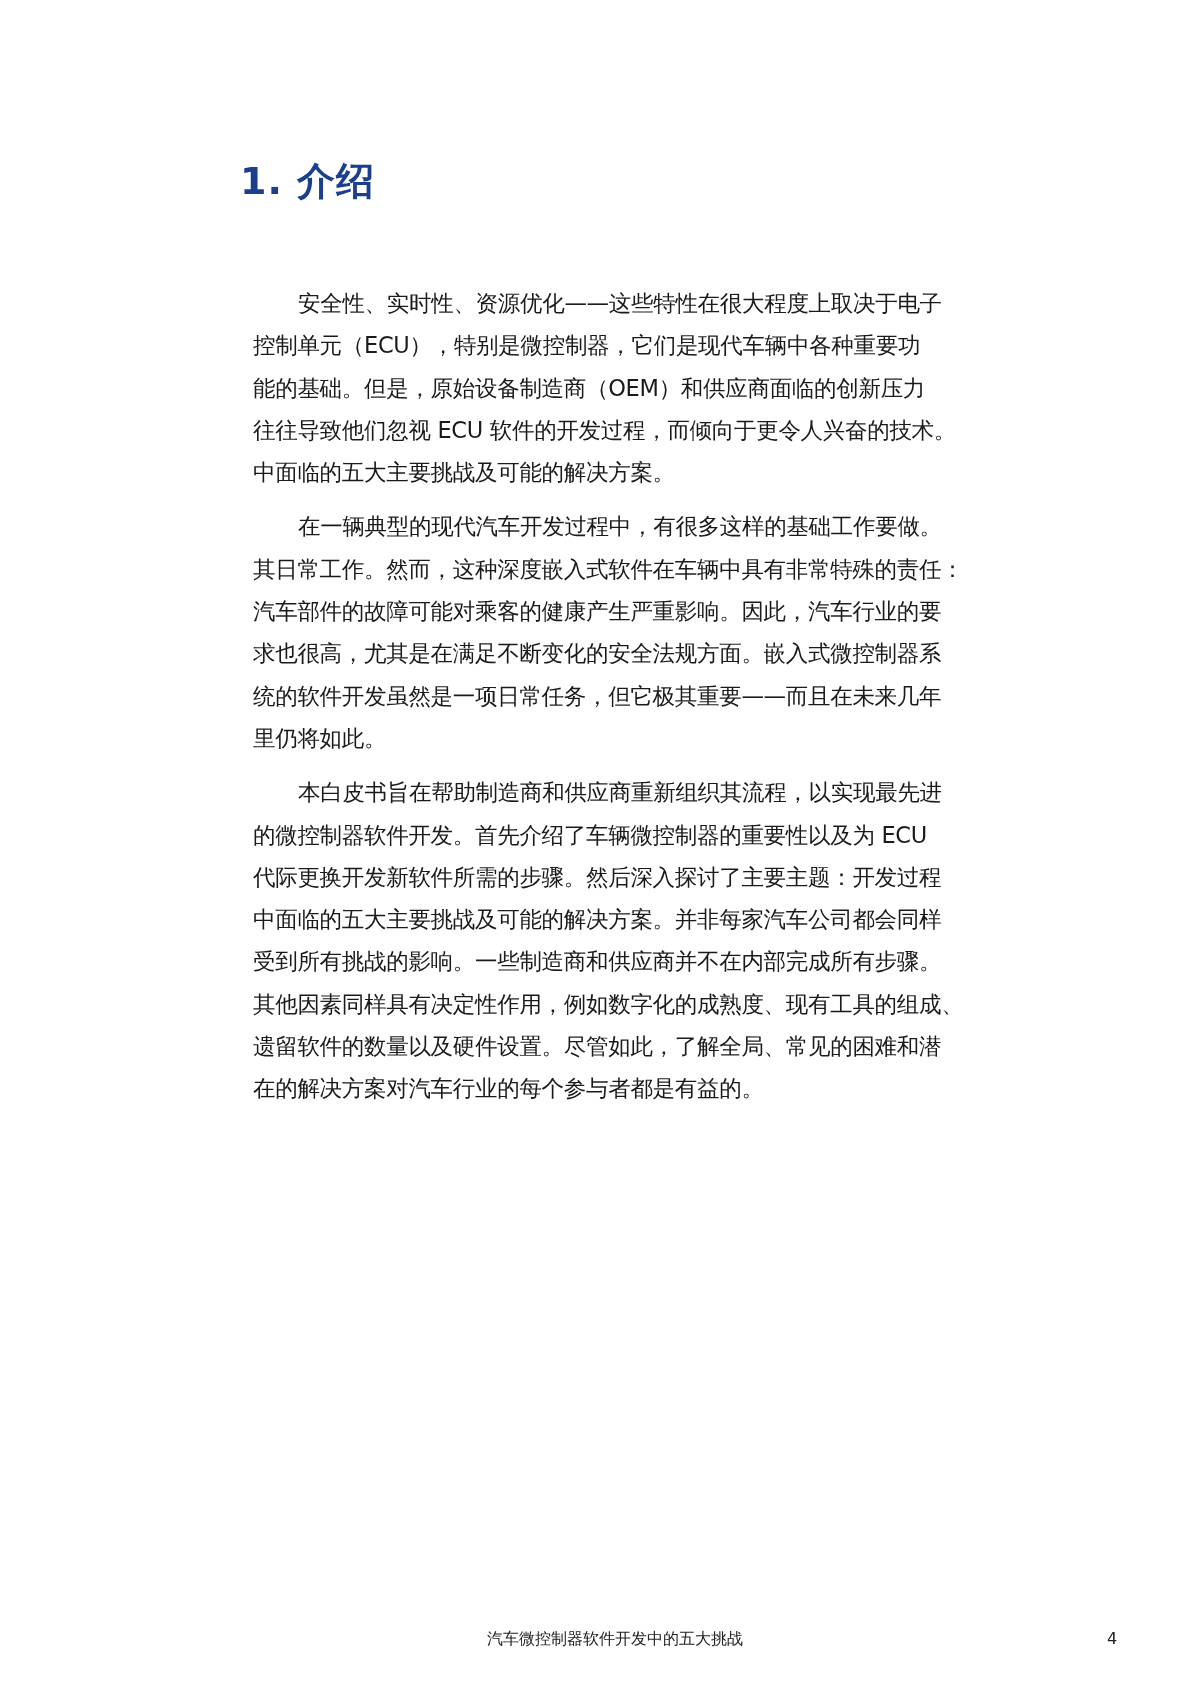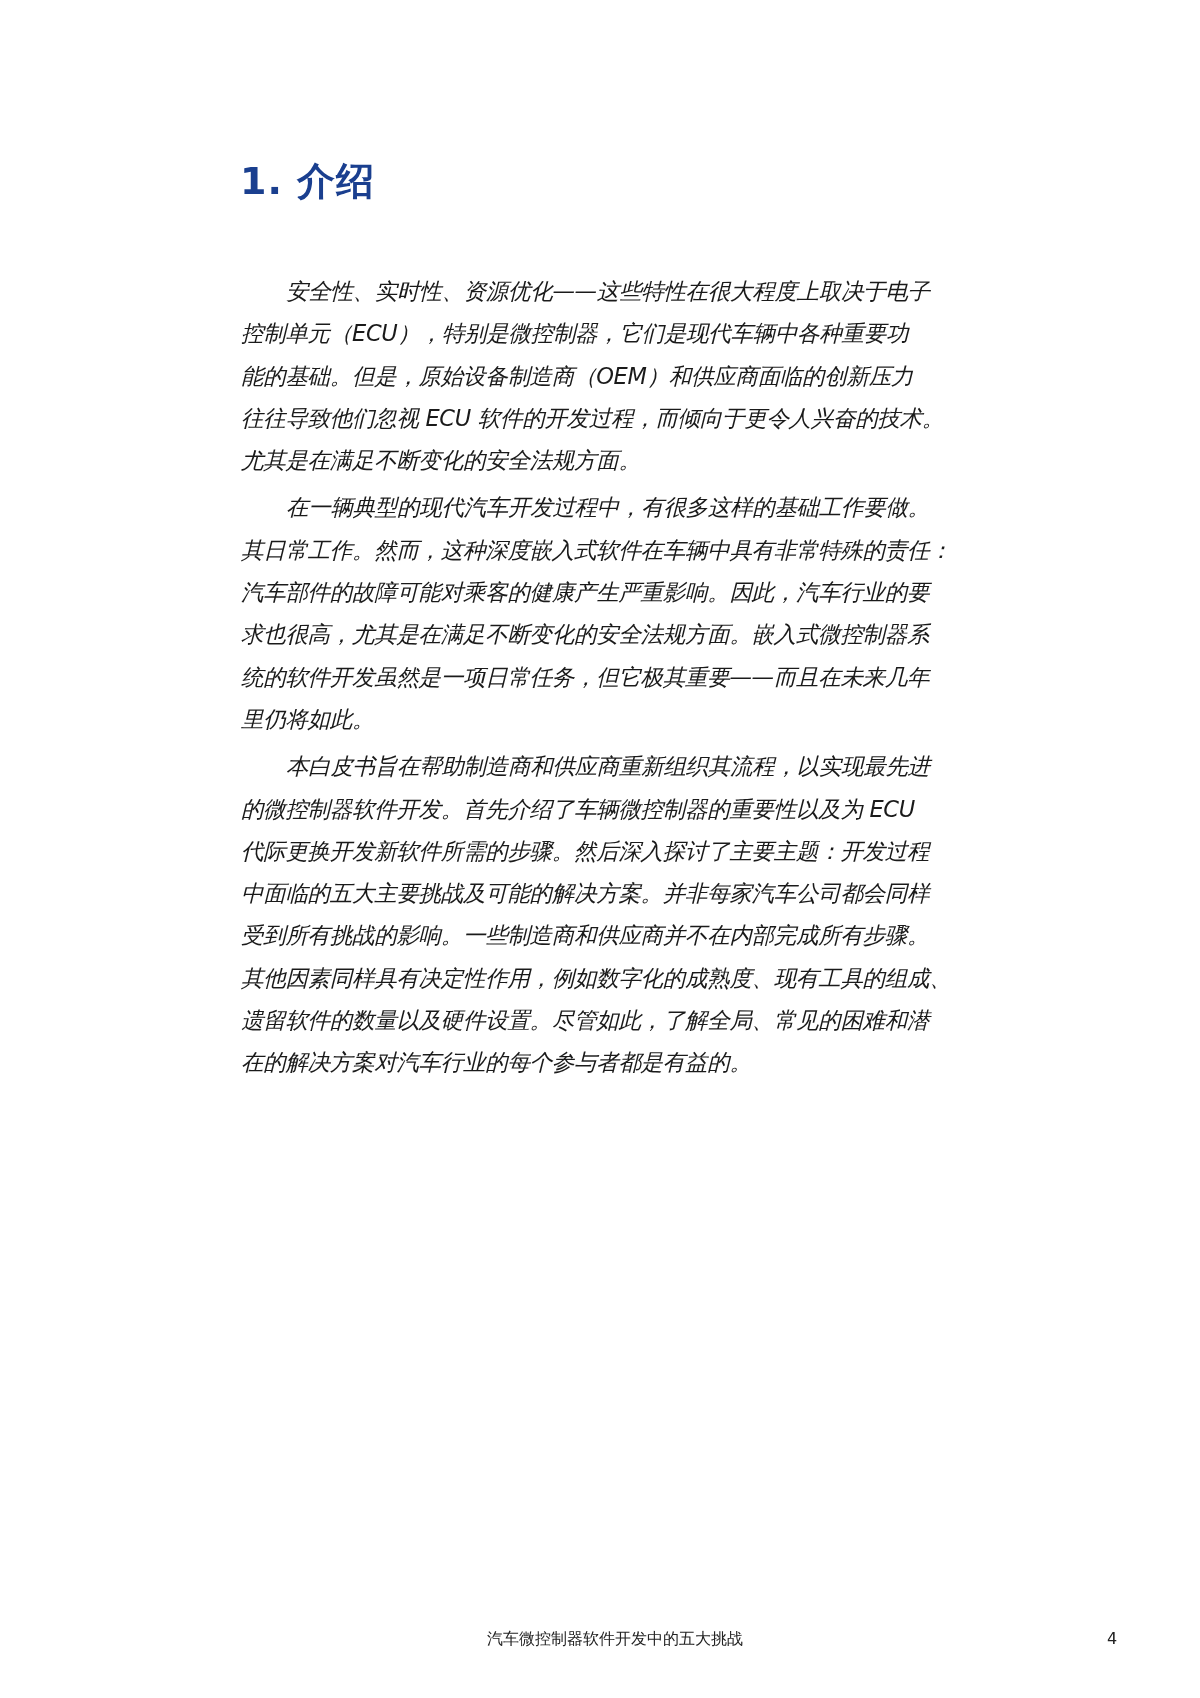--- a/index.html
+++ b/index.html
@@ -33,28 +33,27 @@
       letter-spacing: 1px;
       line-height: 50px;
     }
     .body-text {
       position: absolute;
       left: 241px;
       top: 270px;
       width: 770px;
     }
     .para {
-      margin: 0;
+      margin: 12px;
       font-size: 22.5px;
       line-height: 42.3px;
       text-indent: 2em;
       text-align: justify;
       color: #1a1a1a;
       letter-spacing: -0.3px;
-      font-style: italic;
     }
     .para + .para {
       margin-top: 5px;
     }
     .line {
       display: block;
       white-space: nowrap;
       text-indent: 0;
     }
     .line.first {
@@ -84,21 +83,21 @@
 
   <h1 class="title">1. 介绍</h1>
 
   <div class="body-text">
 
     <p class="para">
       <span class="line first">安全性、实时性、资源优化——这些特性在很大程度上取决于电子</span>
       <span class="line">控制单元（ECU），特别是微控制器，它们是现代车辆中各种重要功</span>
       <span class="line">能的基础。但是，原始设备制造商（OEM）和供应商面临的创新压力</span>
       <span class="line">往往导致他们忽视 ECU 软件的开发过程，而倾向于更令人兴奋的技术。</span>
-      <span class="line">尤其是在满足不断变化的安全法规方面。</span>
+      <span class="line">中面临的五大主要挑战及可能的解决方案。</span>
     </p>
 
     <p class="para">
       <span class="line first">在一辆典型的现代汽车开发过程中，有很多这样的基础工作要做。</span>
       <span class="line">其日常工作。然而，这种深度嵌入式软件在车辆中具有非常特殊的责任：</span>
       <span class="line">汽车部件的故障可能对乘客的健康产生严重影响。因此，汽车行业的要</span>
       <span class="line">求也很高，尤其是在满足不断变化的安全法规方面。嵌入式微控制器系</span>
       <span class="line">统的软件开发虽然是一项日常任务，但它极其重要——而且在未来几年</span>
       <span class="line">里仍将如此。</span>
     </p>

